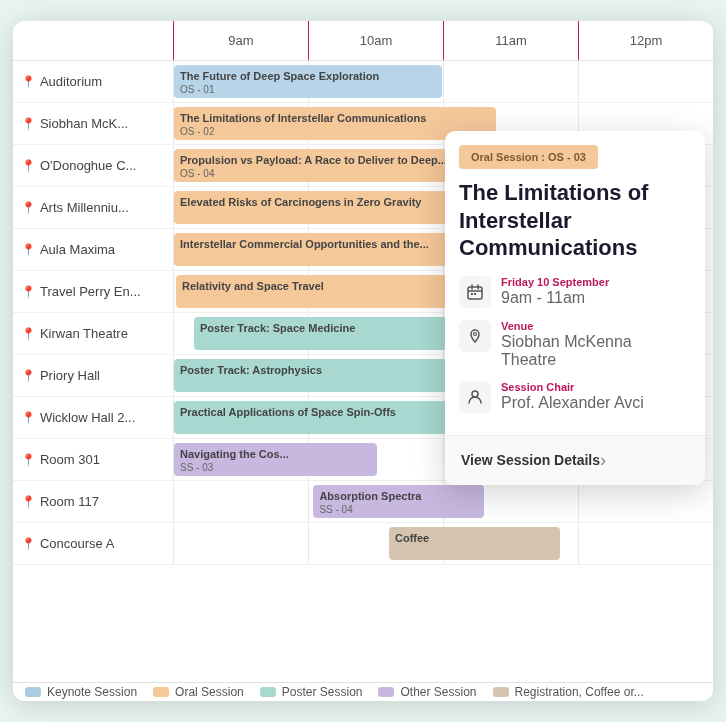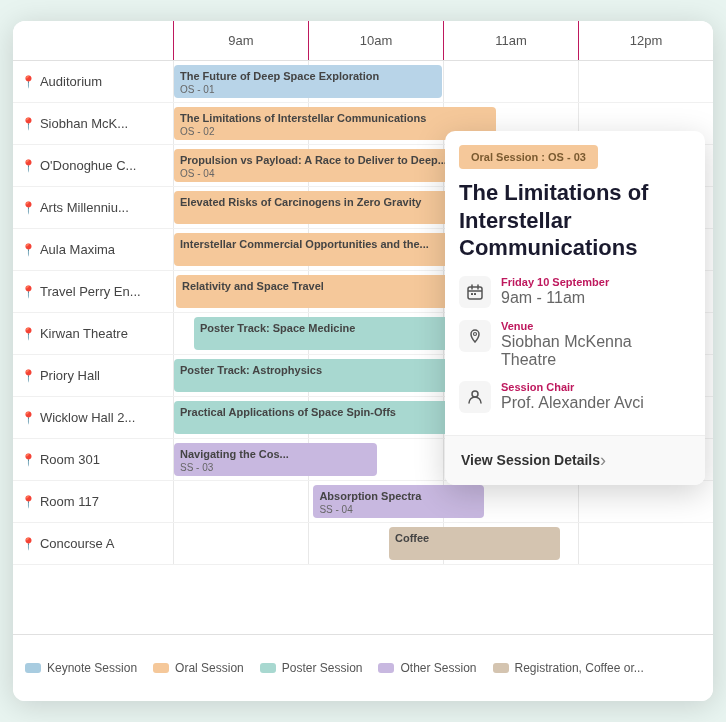--- a/index.html
+++ b/index.html
@@ -120,21 +120,21 @@
     }
     .bg-blue { background: #b8d4e8; }
     .bg-orange { background: #f5c89a; }
     .bg-teal { background: #a8d8d0; }
     .bg-purple { background: #c8b8e0; }
     .bg-coffee { background: #d4c4b0; }
     
     .legend {
       display: flex;
       align-items: center;
-      padding: 26px 12px;
+      padding: 2px 12px;
       gap: 16px;
       border-top: 1px solid #e0e0e0;
       background: #fff;
       overflow: hidden;
     }
     .legend-item {
       display: flex;
       align-items: center;
       gap: 6px;
       font-size: 12px;

